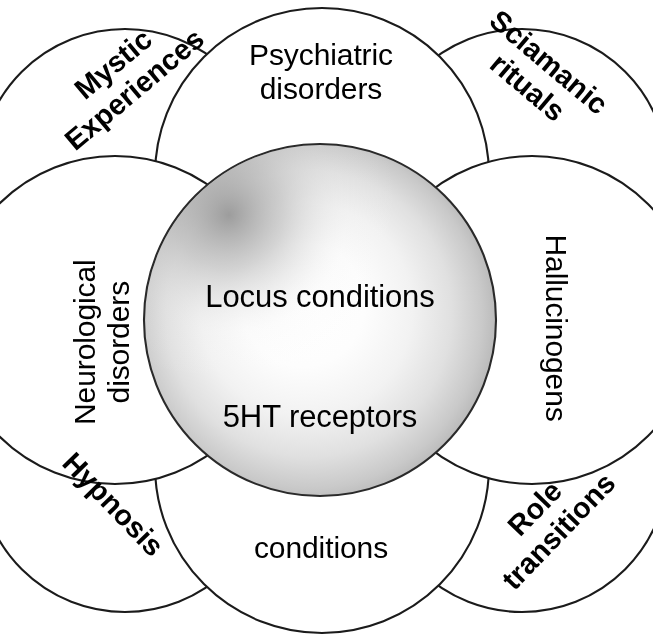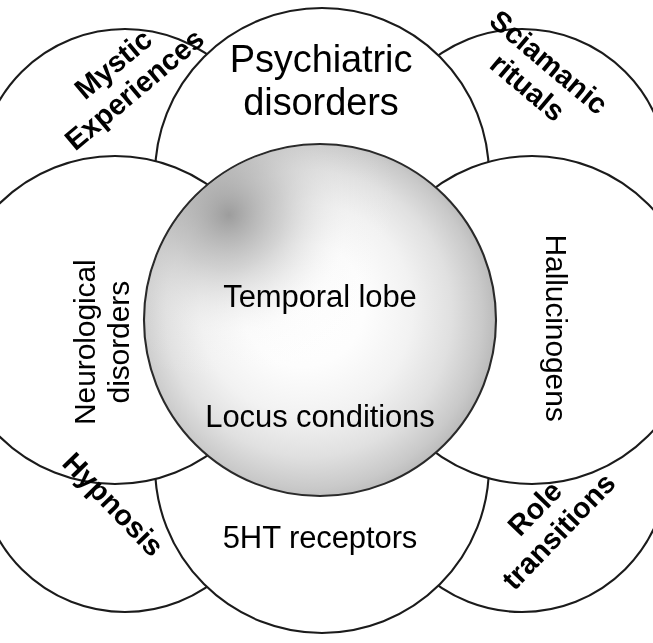--- a/index.html
+++ b/index.html
@@ -41,21 +41,21 @@
     color: #000000;
     font-family: "Liberation Sans", sans-serif;
     font-weight: 400;
     line-height: 1.14;
     text-align: center;
     white-space: pre;
     letter-spacing: -0.1px;
     pointer-events: none;
   }
   .petal-label {
-    font-size: 38px;
+    font-size: 30px;
   }
   .petal-label.diag {
     font-weight: 700;
     font-size: 29px;
     letter-spacing: 0px;
   }
   .petal-label.vert {
     font-size: 30px;
   }
   .core-label {
@@ -150,24 +150,23 @@
   <div class="label petal-label" id="label-psychiatric"><span>Psychiatric</span><br><span>disorders</span></div>
 
   <div class="label petal-label diag" id="label-sciamanic"><span>Sciamanic</span><br><span>rituals</span></div>
 
   <div class="label petal-label vert" id="label-neurological"><span>Neurological</span><br><span>disorders</span></div>
 
   <div class="label petal-label vert" id="label-hallucinogens"><span>Hallucinogens</span></div>
 
   <div class="label petal-label diag" id="label-hypnosis"><span>Hypnosis</span></div>
 
-  <div class="label petal-label" id="label-life"><br></div>
+  <div class="label petal-label" id="label-life"><br><span>conditions</span></div>
 
   <div class="label petal-label diag" id="label-role"><span>Role</span><br><span>transitions</span></div>
 
   <div class="label core-label" id="label-core">
-    <div>Temporal lobe</div>
     <div>Locus conditions</div>
     <div><span>5HT</span><span> receptors</span></div>
     
   </div>
 
 </div>
 
 </body></html>

